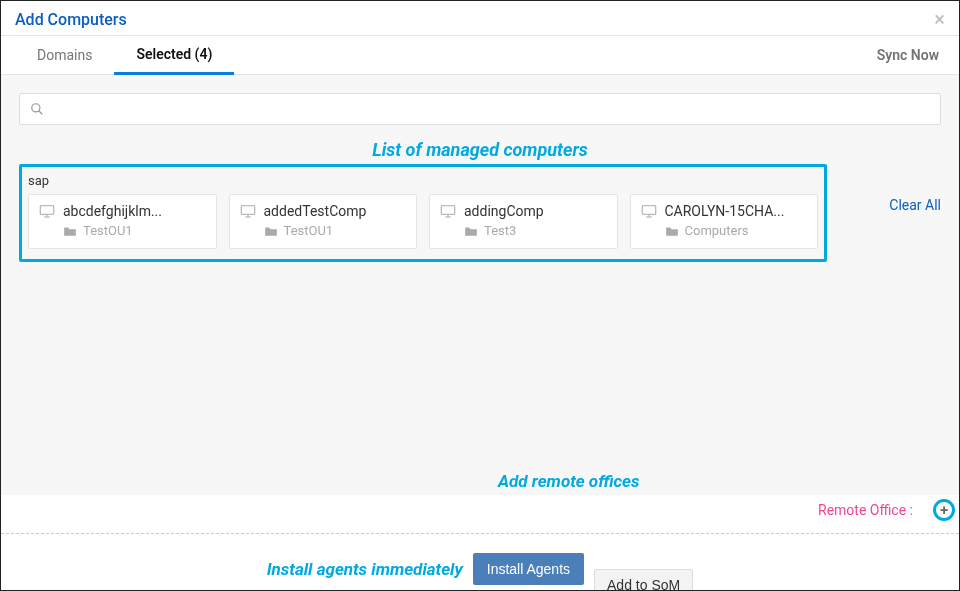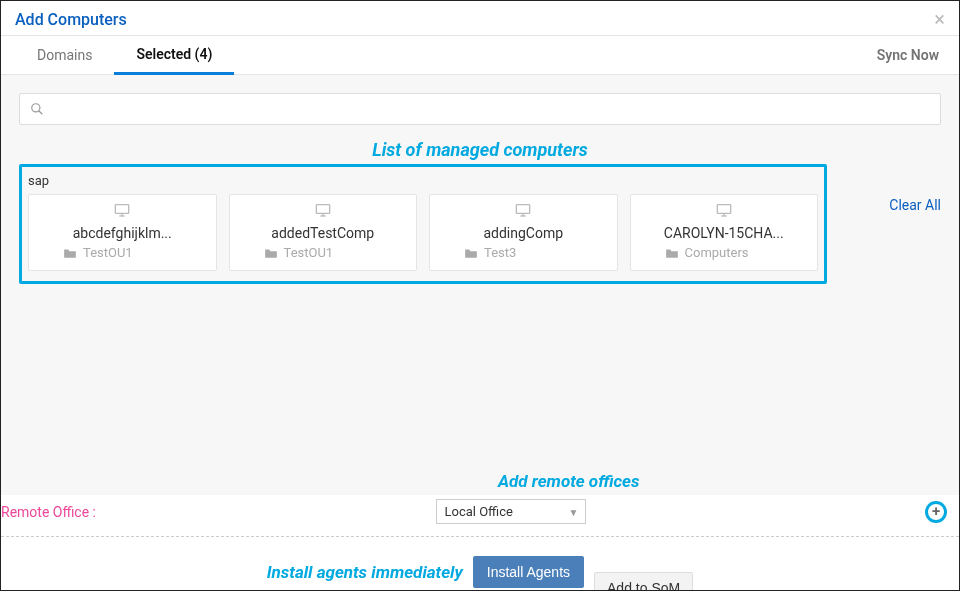--- a/index.html
+++ b/index.html
@@ -134,42 +134,41 @@
   }
   .card-row1 {
     display: flex;
     align-items: center;
     gap: 8px;
     color: #333;
     font-size: 14px;
     white-space: nowrap;
     overflow: hidden;
     text-overflow: ellipsis;
-    flex-direction: column;
   }
   .card-row1 .mon-icon { color: #bbb; display: inline-flex; flex: 0 0 auto; }
   .card-row1 .cname { overflow: hidden; text-overflow: ellipsis; }
   .card-row2 {
     display: flex;
     align-items: center;
     gap: 6px;
     color: #aaa;
     font-size: 13px;
     margin-top: 4px;
     padding-left: 24px;
   }
   .card-row2 .fld-icon { display: inline-flex; }
 
   
   .remote-row {
     display: flex;
     align-items: center;
-    justify-content: space-between;
-    gap: 3px;
-    padding: 4px 12px 6px 0;
+    justify-content: flex-end;
+    gap: 20px;
+    padding: 4px 4px 6px 0;
     position: relative;
   }
   .annot-remote {
     position: absolute;
     top: -24px;
     left: 50%;
     transform: translateX(18px);
     color: #00a9e0;
     font-style: italic;
     font-weight: 700;
@@ -372,24 +371,20 @@
         </div>
 
       </div>
     </div>
 
   </div>
 
   <div class="remote-row">
     <div class="annot-remote">Add remote offices</div>
     <span class="ro-label">Remote Office :</span>
-    <div class="ro-select">
-      <span>Local Office</span>
-      <span class="ro-caret">▼</span>
-    </div>
     <span class="ro-add">+</span>
   </div>
 
   <hr class="dash-sep">
 
   <div class="footer">
     <span class="annot-left">Install agents immediately</span>
     <button class="btn-primary">Install Agents</button>
     <button class="btn-secondary">Add to SoM</button>
   </div>

